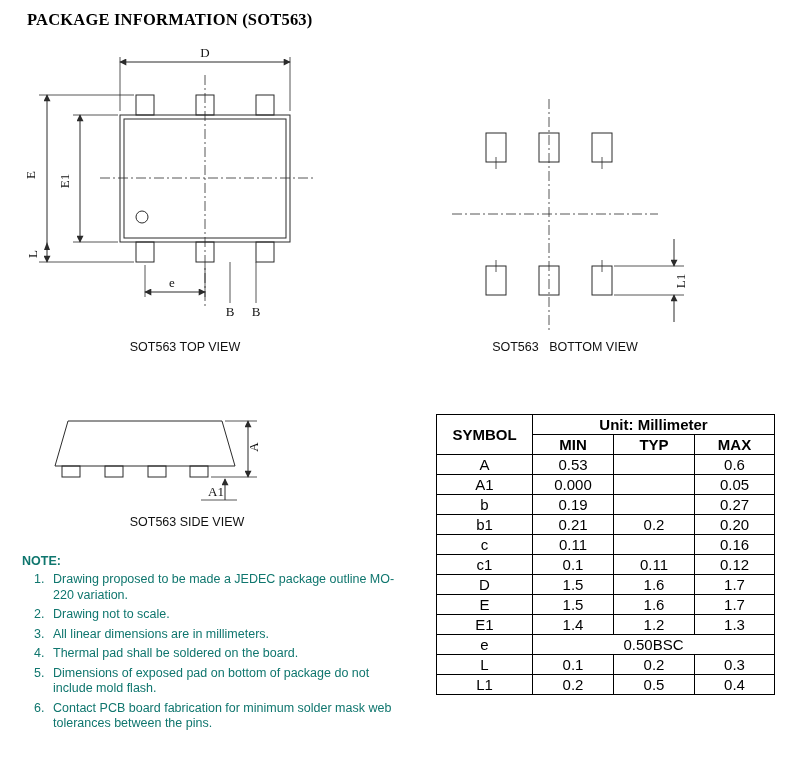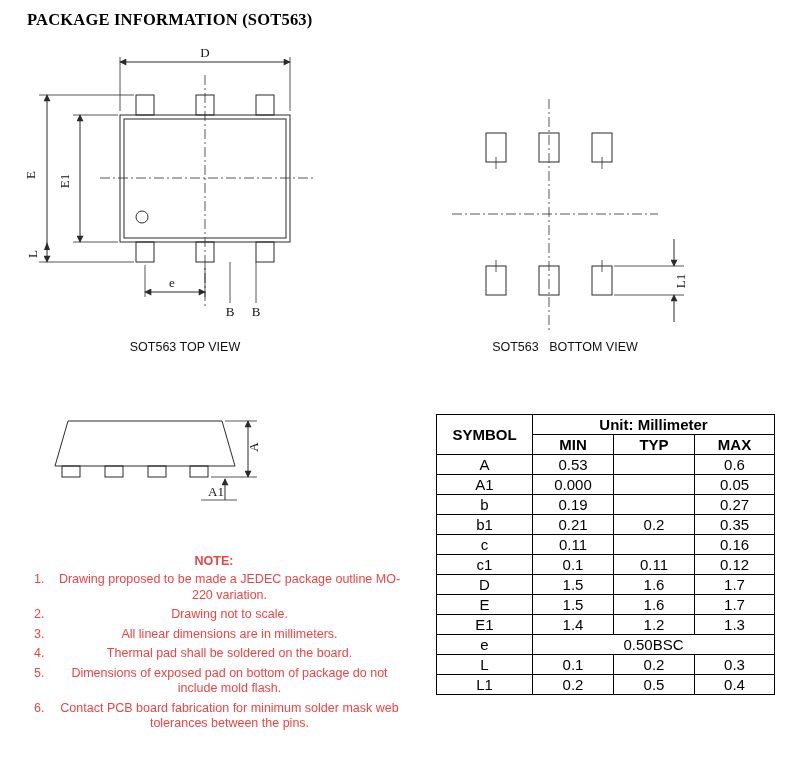--- a/index.html
+++ b/index.html
@@ -23,21 +23,21 @@
                   fill:#111; stroke:none; }
 
   table.dims { position:absolute; left:436px; top:414px; width:338px;
                border-collapse:collapse; font-size:15px; table-layout:fixed; }
   .dims th, .dims td { border:1px solid #000; text-align:center;
                        padding:1px 2px; height:17px; line-height:15px;
                        overflow:hidden; }
   .dims th { font-weight:bold; }
 
   .notes { position:absolute; left:22px; top:554px; width:384px;
-           font-size:12.5px; color:#ef4444;text-align:center; }
+           font-size:12.5px; color:#0f766e; }
   .notes-heading { font-weight:bold; margin:0 0 2px 0; }
   .notes ol { margin:4px 0 0 0; padding-left:26px; }
   .notes li { margin:0 0 4px 0; padding-left:5px; line-height:15.5px; }
 </style>
 </head>
 <body>
 
 <div class="page">
 
   <div class="title">PACKAGE INFORMATION (SOT563)</div>
@@ -148,20 +148,21 @@
       <line class="ext" x1="190" y1="16" x2="222" y2="16"></line>
       <line class="ext" x1="176" y1="72" x2="222" y2="72"></line>
       <line x1="213" y1="16" x2="213" y2="72" marker-start="url(#aS)" marker-end="url(#aS)"></line>
       <text x="223" y="42" text-anchor="middle" transform="rotate(-90 223 42)">A</text>
 
       <line x1="190" y1="95" x2="190" y2="74" marker-end="url(#aS)"></line>
       <line class="ext" x1="166" y1="95" x2="202" y2="95"></line>
       <text x="181" y="91" text-anchor="middle">A1</text>
     </svg>
   </div>
+  <div class="caption" style="left:92px; top:515px; width:190px;">SOT563 SIDE VIEW</div>
 
   <table class="dims">
     <colgroup>
         <col style="width:96px">
         <col style="width:81px">
         <col style="width:81px">
         <col style="width:80px">
       </colgroup>
     <thead>
       <tr>
@@ -190,21 +191,21 @@
       <tr>
         <td>b</td>
         <td>0.19</td>
         <td></td>
         <td>0.27</td>
       </tr>
       <tr>
         <td>b1</td>
         <td>0.21</td>
         <td>0.2</td>
-        <td>0.35</td>
+        <td>0.20</td>
       </tr>
       <tr>
         <td>c</td>
         <td>0.11</td>
         <td></td>
         <td>0.16</td>
       </tr>
       <tr>
         <td>c1</td>
         <td>0.1</td>

